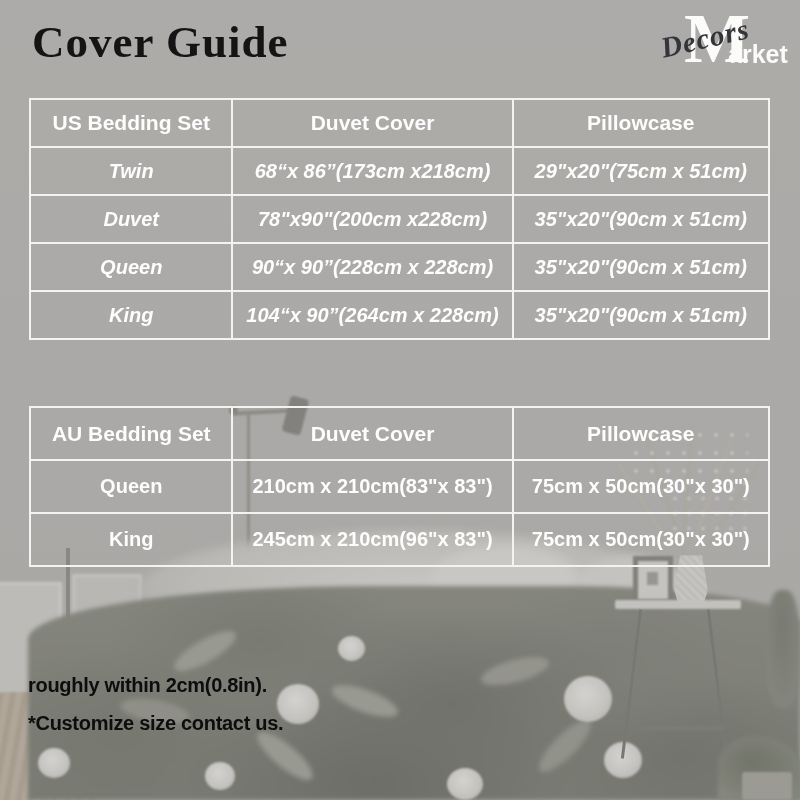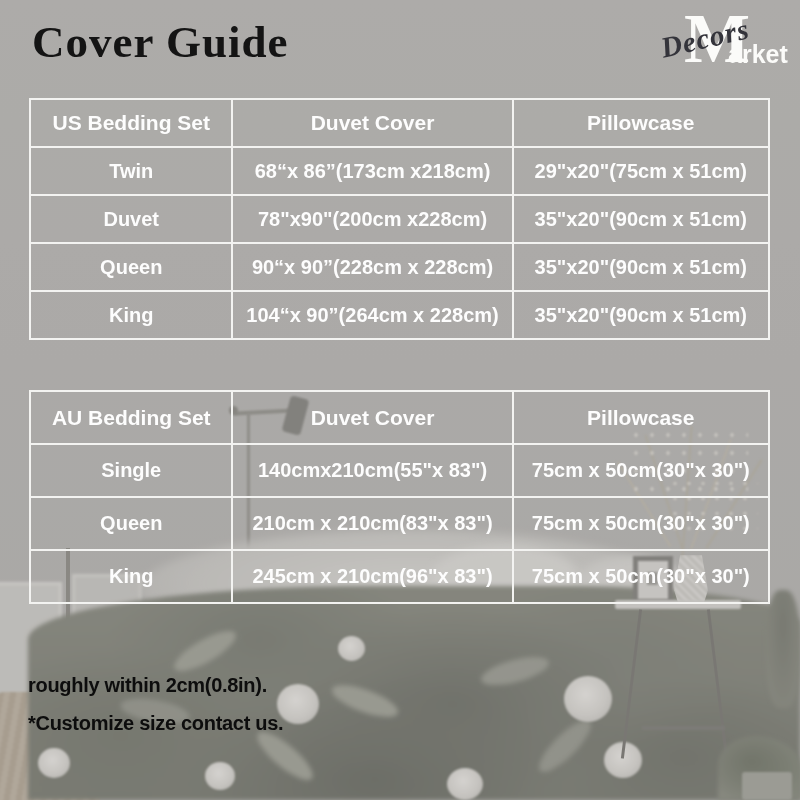--- a/index.html
+++ b/index.html
@@ -99,29 +99,29 @@
     font-family:"Liberation Serif",serif;font-style:italic;font-weight:bold;font-size:29px;
     color:#34343b;transform:rotate(-13deg);letter-spacing:1px;
   }
   .logo-rest{
     position:absolute;left:88px;top:40px;
     font-family:Liberation Sans, sans-serif;font-weight:bold;font-size:25px;
     color:#fbfbf9;
   }
   table{border-collapse:collapse;table-layout:fixed;position:absolute;left:29px;width:741px;}
   .t1{top:98px;}
-  .t2{top:390px;}
+  .t2{top:406px;}
   th,td{
     border:2px solid #f3f3f1;color:#fdfdfd;text-align:center;vertical-align:middle;
     font-weight:bold;overflow:hidden;white-space:nowrap;padding:0;
   }
   th{font-size:21px;margin-left:28px;}
   td{font-size:20px;}
   .t1 th{height:46px;}
-  .t1 td{height:46px;}
+  .t1 td{height:46px;font-style:italic;}
   .t2 th{height:51px;}
   .t2 td{height:51px;}
   col.c1{width:27.4%;}col.c2{width:37.9%;}col.c3{width:34.7%;}
   .notes{position:absolute;left:28px;top:674px;width:766px;color:#0d0d0d;}
   .note-line{
     font-size:20px;font-weight:bold;line-height:23px;letter-spacing:-0.3px;
     white-space:pre;
   }
   .note2{margin-top:15px;}
 </style>
@@ -233,25 +233,20 @@
           <col class="c2">
           <col class="c3">
         </colgroup>
       <tbody>
           <tr>
         <th>AU Bedding Set</th>
         <th>Duvet Cover</th>
         <th>Pillowcase</th>
       </tr>
       <tr>
-        <td>Single</td>
-        <td>140cmx210cm(55"x 83")</td>
-        <td>75cm x 50cm(30"x 30")</td>
-      </tr>
-      <tr>
         <td>Queen</td>
         <td>210cm x 210cm(83"x 83")</td>
         <td>75cm x 50cm(30"x 30")</td>
       </tr>
       <tr>
         <td>King</td>
         <td>245cm x 210cm(96"x 83")</td>
         <td>75cm x 50cm(30"x 30")</td>
       </tr>
     </tbody>

